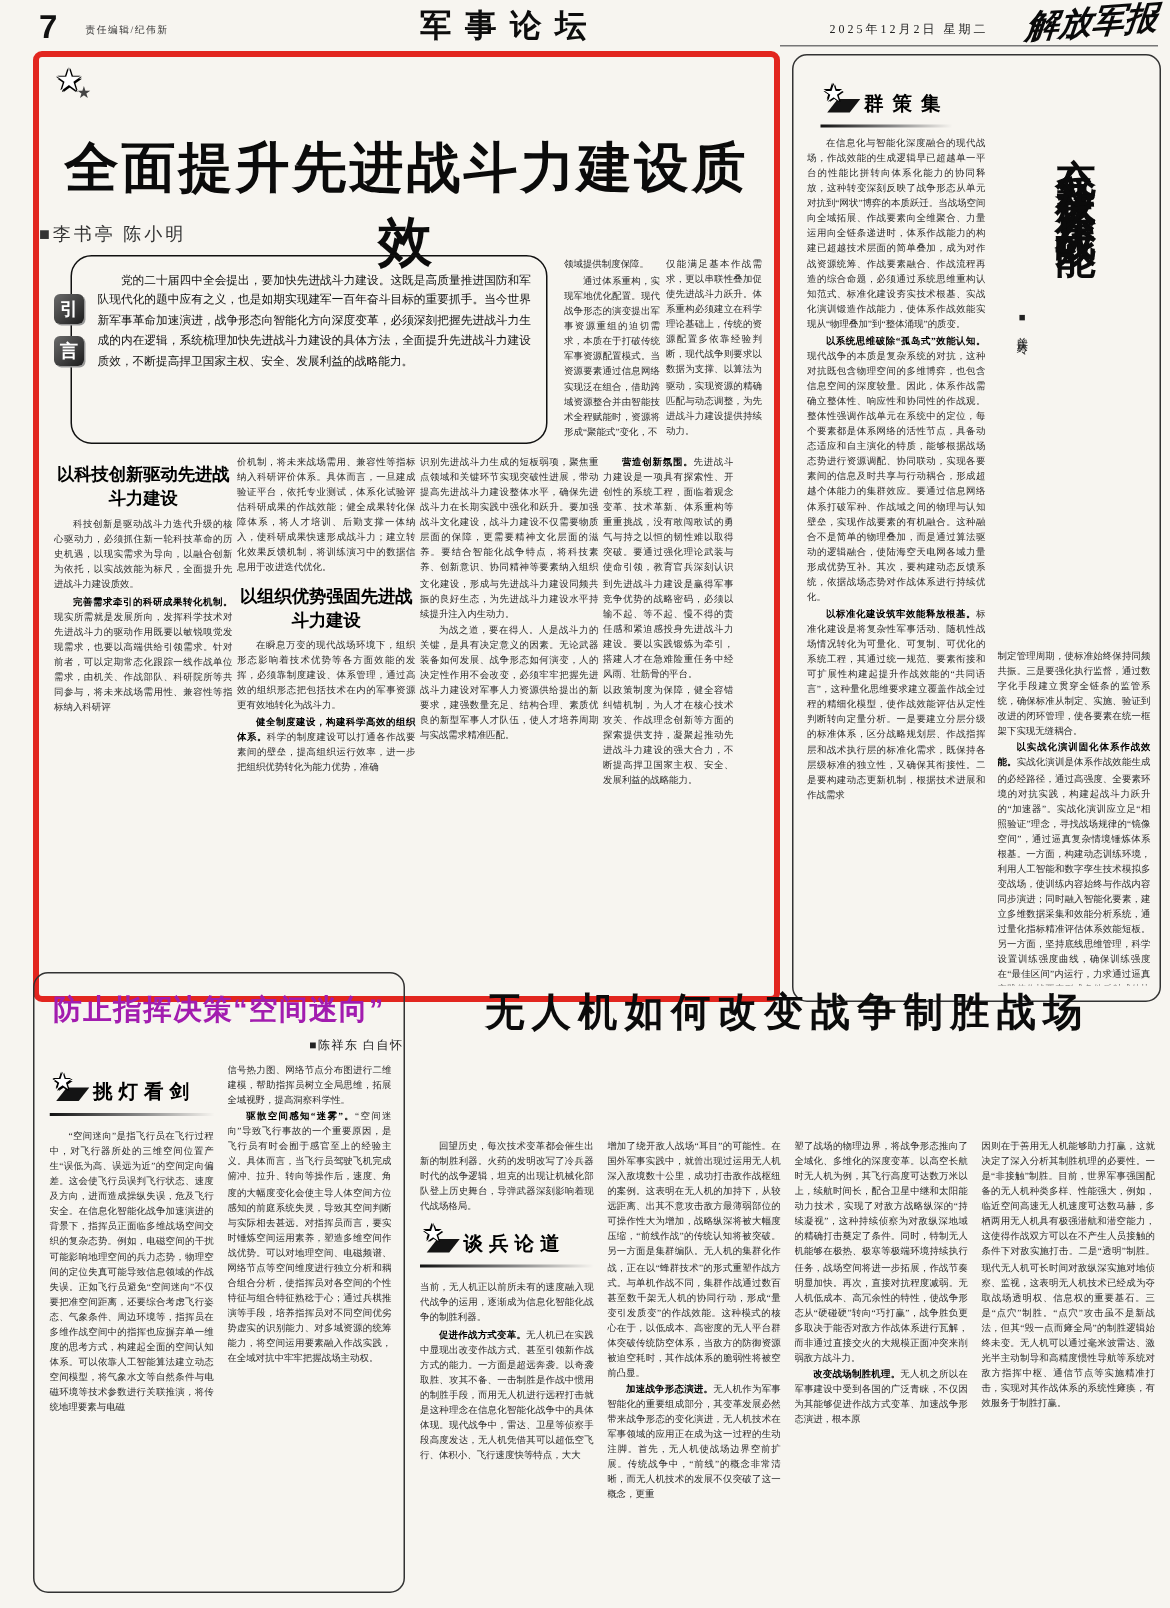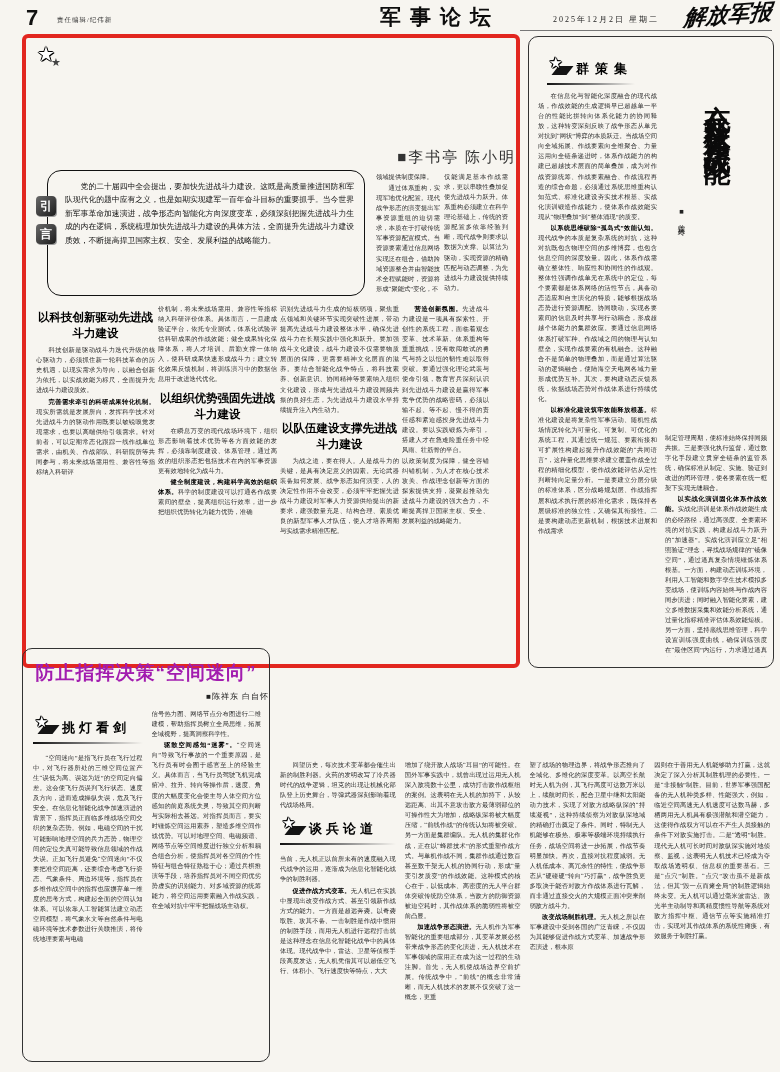--- a/index.html
+++ b/index.html
@@ -1,21 +1,21 @@
 <!DOCTYPE html>
 <html><head>
 <meta charset="utf-8">
 <style>
 *{margin:0;padding:0;box-sizing:border-box}
 html,body{background:#e9e7e2}
 .page{position:relative;width:780px;height:1072px;background:#f7f5f0;font-family:"Liberation Serif",serif;color:#222;overflow:hidden}
 
 .hd-num{position:absolute;left:26px;top:5px;font:700 22px "Liberation Sans",sans-serif;color:#111}
 .hd-ed{position:absolute;left:57px;top:16px;font-size:6.5px;color:#333;letter-spacing:1px}
-.hd-sec{position:absolute;left:280px;top:3px;width:220px;text-align:right;font:900 21px "Liberation Sans",sans-serif;letter-spacing:9px;color:#0d0d0d}
+.hd-sec{position:absolute;left:280px;top:3px;width:220px;text-align:left;font:900 21px "Liberation Sans",sans-serif;letter-spacing:9px;color:#0d0d0d}
 .hd-date{position:absolute;left:553px;top:14px;font-size:8px;letter-spacing:2px;color:#222}
 .hd-mast{position:absolute;left:684px;top:0;font-family:"Liberation Serif",serif;font-style:italic;font-weight:900;font-size:22px;transform:rotate(-4deg) skewX(-10deg);color:#0a0a0a}
 .hd-rule{position:absolute;left:520px;top:30px;width:252px;border-top:1px solid #777}
 
 p{font-size:6.3px;line-height:1.6;text-align:justify;text-indent:2em;margin:0 0 1px;color:#2b2b2b}
 p.ni{text-indent:0}
 p strong{font-weight:700;color:#000}
 .colhead{font:800 11.5px "Liberation Sans",sans-serif;text-align:center;line-height:1.4;margin:5px 1px 4px;color:#000}
 
 .coltag{position:relative;display:flex;align-items:flex-end;gap:5px;margin:6px 0 9px;padding:2px 2px 7px}
@@ -24,21 +24,21 @@
 .tag-star i{position:absolute;left:6px;top:8px;width:15px;height:9px;background:#141414;transform:skewX(-38deg)}
 .tag-star b{position:absolute;left:0;top:-2px;font-size:15px;font-weight:400;line-height:1;color:#fff;text-shadow:-1px 0 #000,1px 0 #000,0 -1px #000,0 1px #000,1px 1px #000,-1px -1px #000}
 .tag-label{font:800 13px "Liberation Sans",sans-serif;letter-spacing:4px;white-space:nowrap;color:#000}
 
 .mainbox{position:absolute;left:22px;top:34px;width:498px;height:634px;border:4px solid #e2261f;border-radius:6px}
 .emblem{position:absolute;left:9px;top:5px;width:36px;height:34px}
 .emblem b{position:absolute;left:2px;top:1px;font-size:20px;font-weight:400;line-height:1;color:#fff;text-shadow:-1px 0 #000,1px 0 #000,0 -1px #000,0 1px #000,1px 1px #000}
 .emblem i{position:absolute;left:16px;top:14px;font-style:normal;font-size:11px;color:#444;line-height:1}
 .kicker{position:absolute;left:48px;top:12px;height:22px;line-height:22px;padding:0 22px 0 12px;background:linear-gradient(180deg,#bdbdbd,#f2f2f2 45%,#cccccc);font:700 13px "Liberation Sans",sans-serif;letter-spacing:1px;color:#0c0c0c;clip-path:polygon(0 0,100% 0,92% 50%,100% 100%,0 100%);filter:drop-shadow(2px 2px 0 rgba(0,0,0,.35))}
 .mtitle{position:absolute;top:50px;left:0;width:100%;text-align:center;font:900 36px "Liberation Sans",sans-serif;letter-spacing:2px;color:#0b0b0b}
-.mbyline{position:absolute;top:110px;width:100%;text-align:right;font-size:15px;letter-spacing:2px;color:#333}
+.mbyline{position:absolute;top:110px;width:100%;text-align:left;font-size:12px;letter-spacing:2px;color:#333}
 .introrow{position:absolute;left:10px;top:132px;width:472px;height:128px}
 .ilabel{position:absolute;left:0;top:26px;z-index:2}
 .ilabel span{display:block;width:20px;height:20px;margin-bottom:8px;background:linear-gradient(135deg,#6a6a6a,#1c1c1c);color:#fff;font:700 12px "Liberation Sans",sans-serif;line-height:20px;text-align:center;border-radius:4px;box-shadow:1px 1px 0 #999}
 .ibox{position:absolute;left:11px;top:0;width:318px;height:126px;border:1.8px solid #111;border-radius:14px;padding:9px 10px 6px 17px;overflow:hidden}
 .ibox p{font-size:7.8px;font-weight:400;line-height:1.72;color:#111}
 .sidecol{position:absolute;top:2px;height:126px;overflow:hidden}
 .sa{left:340px;width:64px}
 .sb{left:408px;width:64px}
 .mcols{position:absolute;left:10px;top:266px;width:472px;height:352px;display:flex;gap:3px}
 .mcol{overflow:hidden;height:100%}
@@ -75,20 +75,21 @@
   <span class="hd-sec">军事论坛</span>
   <span class="hd-date">2025年12月2日 星期二</span>
   <span class="hd-mast">解放军报</span>
   <div class="hd-rule"></div>
 
   <div class="mainbox">
     <span class="emblem">
         <b>★</b>
         <i>★</i>
       </span>
+    <h1 class="mtitle">全面提升先进战斗力建设质效</h1>
     <div class="mbyline">■李书亭 陈小明</div>
 
     <div class="introrow">
       <div class="ilabel">
         <span>引</span>
         <span>言</span>
       </div>
       <div class="ibox">
         <p>党的二十届四中全会提出，要加快先进战斗力建设。这既是高质量推进国防和军队现代化的题中应有之义，也是如期实现建军一百年奋斗目标的重要抓手。当今世界新军事革命加速演进，战争形态向智能化方向深度变革，必须深刻把握先进战斗力生成的内在逻辑，系统梳理加快先进战斗力建设的具体方法，全面提升先进战斗力建设质效，不断提高捍卫国家主权、安全、发展利益的战略能力。</p>
       </div>
@@ -108,21 +109,20 @@
           <p><strong>完善需求牵引的科研成果转化机制。</strong>现实所需就是发展所向，发挥科学技术对先进战斗力的驱动作用既要以敏锐嗅觉发现需求，也要以高端供给引领需求。针对前者，可以定期常态化跟踪一线作战单位需求，由机关、作战部队、科研院所等共同参与，将未来战场需用性、兼容性等指标纳入科研评</p>
         </div>
       <div class="mcol">
           <p class="ni">价机制，将未来战场需用、兼容性等指标纳入科研评价体系。具体而言，一旦建成验证平台，依托专业测试，体系化试验评估科研成果的作战效能；健全成果转化保障体系，将人才培训、后勤支撑一体纳入，使科研成果快速形成战斗力；建立转化效果反馈机制，将训练演习中的数据信息用于改进迭代优化。</p>
           <div class="colhead">以组织优势强固先进战斗力建设</div>
           <p>在瞬息万变的现代战场环境下，组织形态影响着技术优势等各方面效能的发挥，必须靠制度建设、体系管理，通过高效的组织形态把包括技术在内的军事资源更有效地转化为战斗力。</p>
           <p><strong>健全制度建设，构建科学高效的组织体系。</strong>科学的制度建设可以打通各作战要素间的壁垒，提高组织运行效率，进一步把组织优势转化为能力优势，准确</p>
         </div>
       <div class="mcol">
           <p class="ni">识别先进战斗力生成的短板弱项，聚焦重点领域和关键环节实现突破性进展，带动提高先进战斗力建设整体水平，确保先进战斗力在长期实践中强化和跃升。要加强战斗文化建设，战斗力建设不仅需要物质层面的保障，更需要精神文化层面的滋养。要结合智能化战争特点，将科技素养、创新意识、协同精神等要素纳入组织文化建设，形成与先进战斗力建设同频共振的良好生态，为先进战斗力建设水平持续提升注入内生动力。</p>
-          <div class="colhead">以队伍建设支撑先进战斗力建设</div>
           <p>为战之道，要在得人。人是战斗力的关键，是具有决定意义的因素。无论武器装备如何发展、战争形态如何演变，人的决定性作用不会改变，必须牢牢把握先进战斗力建设对军事人力资源供给提出的新要求，建强数量充足、结构合理、素质优良的新型军事人才队伍，使人才培养周期与实战需求精准匹配。</p>
         </div>
       <div class="mcol">
           <p><strong>营造创新氛围。</strong>先进战斗力建设是一项具有探索性、开创性的系统工程，面临着观念变革、技术革新、体系重构等重重挑战，没有敢闯敢试的勇气与持之以恒的韧性难以取得突破。要通过强化理论武装与使命引领，教育官兵深刻认识到先进战斗力建设是赢得军事竞争优势的战略密码，必须以输不起、等不起、慢不得的责任感和紧迫感投身先进战斗力建设。要以实践锻炼为牵引，搭建人才在急难险重任务中经风雨、壮筋骨的平台。</p>
           <p class="ni">以政策制度为保障，健全容错纠错机制，为人才在核心技术攻关、作战理念创新等方面的探索提供支持，凝聚起推动先进战斗力建设的强大合力，不断提高捍卫国家主权、安全、发展利益的战略能力。</p>
         </div>
     </div>
   </div>
 
   <div class="rightbox">
@@ -161,20 +161,21 @@
           <p>“空间迷向”是指飞行员在飞行过程中，对飞行器所处的三维空间位置产生“误低为高、误远为近”的空间定向偏差。这会使飞行员误判飞行状态、速度及方向，进而造成操纵失误，危及飞行安全。在信息化智能化战争加速演进的背景下，指挥员正面临多维战场空间交织的复杂态势。例如，电磁空间的干扰可能影响地理空间的兵力态势，物理空间的定位失真可能导致信息领域的作战失误。正如飞行员避免“空间迷向”不仅要把准空间距离，还要综合考虑飞行姿态、气象条件、周边环境等，指挥员在多维作战空间中的指挥也应摒弃单一维度的思考方式，构建起全面的空间认知体系。可以依靠人工智能算法建立动态空间模型，将气象水文等自然条件与电磁环境等技术参数进行关联推演，将传统地理要素与电磁</p>
         </div>
       <div>
           <p class="ni">信号热力图、网络节点分布图进行二维建模，帮助指挥员树立全局思维，拓展全域视野，提高洞察科学性。</p>
           <p><strong>驱散空间感知“迷雾”。</strong>“空间迷向”导致飞行事故的一个重要原因，是飞行员有时会囿于感官至上的经验主义。具体而言，当飞行员驾驶飞机完成俯冲、拉升、转向等操作后，速度、角度的大幅度变化会使主导人体空间方位感知的前庭系统失灵，导致其空间判断与实际相去甚远。对指挥员而言，要实时锤炼空间运用素养，塑造多维空间作战优势。可以对地理空间、电磁频谱、网络节点等空间维度进行独立分析和耦合组合分析，使指挥员对各空间的个性特征与组合特征熟稔于心；通过兵棋推演等手段，培养指挥员对不同空间优劣势虚实的识别能力、对多域资源的统筹能力，将空间运用要素融入作战实践，在全域对抗中牢牢把握战场主动权。</p>
         </div>
     </div>
   </div>
 
   <div class="brbox">
+    <h2 class="br-title">无人机如何改变战争制胜战场</h2>
     <div class="br-cols">
       <div>
           <p>回望历史，每次技术变革都会催生出新的制胜利器。火药的发明改写了冷兵器时代的战争逻辑，坦克的出现让机械化部队登上历史舞台，导弹武器深刻影响着现代战场格局。</p>
           <div class="coltag">
             <span class="tag-star">
               <i></i>
               <b>★</b>
             </span>
             <span class="tag-label">谈兵论道</span>
           </div>

